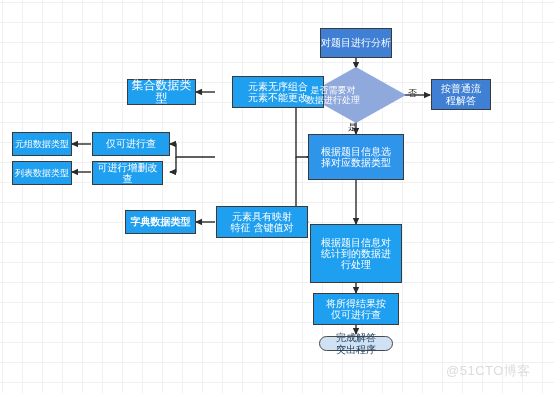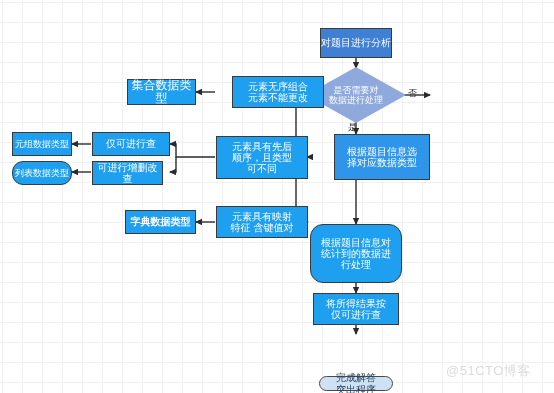--- a/index.html
+++ b/index.html
@@ -42,21 +42,20 @@
   .node.rect {
     border: 1px solid #3a3a3a;
   }
   .n-blue-dark { background: #3f7fd4; }
   .n-blue-mid  { background: #2f95ea; }
   .n-blue-br   { background: #1f9ff0; }
   .n-diamond-wrap {
     position: absolute;
     display: flex;
     align-items: center;
-    justify-content: center;
   }
   .n-diamond-shape {
     position: absolute;
     left: 0; top: 0;
     width: 100%; height: 100%;
     background: #8fa9dd;
     clip-path: polygon(50% 0%, 100% 50%, 50% 100%, 0% 50%);
   }
   .n-diamond-text {
     position: relative;
@@ -134,54 +133,53 @@
   </svg>
 
   <div class="node rect n-blue-dark" style="left:320px; top:28px; width:72px; height:30px; font-size:10px;">对题目进行分析</div>
 
   <div class="n-diamond-wrap" style="left:306px; top:67px; width:100px; height:56px;">
     <div class="n-diamond-shape"></div>
     <div class="n-diamond-text" style="font-size:9px;">是否需要对
 数据进行处理</div>
   </div>
 
+  <div class="node rect n-blue-dark" style="left:431px; top:79px; width:60px; height:31px; font-size:10px;">按普通流
+程解答</div>
 
-  <div class="node rect n-blue-mid" style="left:308px; top:134px; width:96px; height:46px; font-size:10px;margin-left:26px;">根据题目信息选
+  <div class="node rect n-blue-mid" style="left:308px; top:134px; width:96px; height:46px; font-size:10px;">根据题目信息选
 择对应数据类型</div>
 
   <div class="node rect n-blue-br" style="left:216px; top:76px; width:92px; height:32px; font-size:10px;margin-left:16px;">元素无序组合
 元素不能更改</div>
 
   <div class="node rect n-blue-br" style="left:127px; top:79px; width:69px; height:26px; font-size:12px;">集合数据类型</div>
 
-  <div class="node rect n-blue-br" style="left:216px; top:136px; width:92px; height:43px; font-size:10px;">元素具有先后
-顺序，且类型
-可不同</div>
 
   <div class="node rect n-blue-br" style="left:92px; top:132px; width:78px; height:24px; font-size:10px;">仅可进行查</div>
 
   <div class="node rect n-blue-br" style="left:92px; top:161px; width:71px; height:24px; font-size:10px;">可进行增删改查</div>
 
   <div class="node rect n-blue-br" style="left:12px; top:132px; width:60px; height:24px; font-size:9px;">元组数据类型</div>
 
-  <div class="node rect n-blue-br" style="left:12px; top:161px; width:60px; height:24px; font-size:9px;border-radius:11px;">列表数据类型</div>
+  <div class="node rect n-blue-br" style="left:12px; top:161px; width:60px; height:24px; font-size:9px;">列表数据类型</div>
 
   <div class="node rect n-blue-br" style="left:216px; top:206px; width:92px; height:32px; font-size:10px;">元素具有映射
 特征 含键值对</div>
 
   <div class="node rect n-blue-br" style="left:125px; top:210px; width:71px; height:24px; font-size:10px;font-weight:bold;">字典数据类型</div>
 
-  <div class="node rect n-blue-br" style="left:310px; top:224px; width:92px; height:59px; font-size:10px;border-radius:13px;">根据题目信息对
+  <div class="node rect n-blue-br" style="left:310px; top:224px; width:92px; height:59px; font-size:10px;">根据题目信息对
 统计到的数据进
 行处理</div>
 
   <div class="node rect n-blue-br" style="left:313px; top:293px; width:86px; height:32px; font-size:10px;">将所得结果按
 仅可进行查</div>
 
-  <div class="n-terminal" style="left:319px; top:336px; width:74px; height:15px; font-size:10px;margin-top:40px;">完成解答
+  <div class="n-terminal" style="left:319px; top:336px; width:74px; height:15px; font-size:10px;">完成解答
 突出程序</div>
 
   <div class="edge-label" style="left:408px; top:89px; font-size:9px;">否</div>
 
   <div class="edge-label" style="left:348px; top:123px; font-size:9px;">是</div>
 
   <div class="watermark" style="left:446px; top:362px;">@51CTO博客</div>
 
 </div>
 

